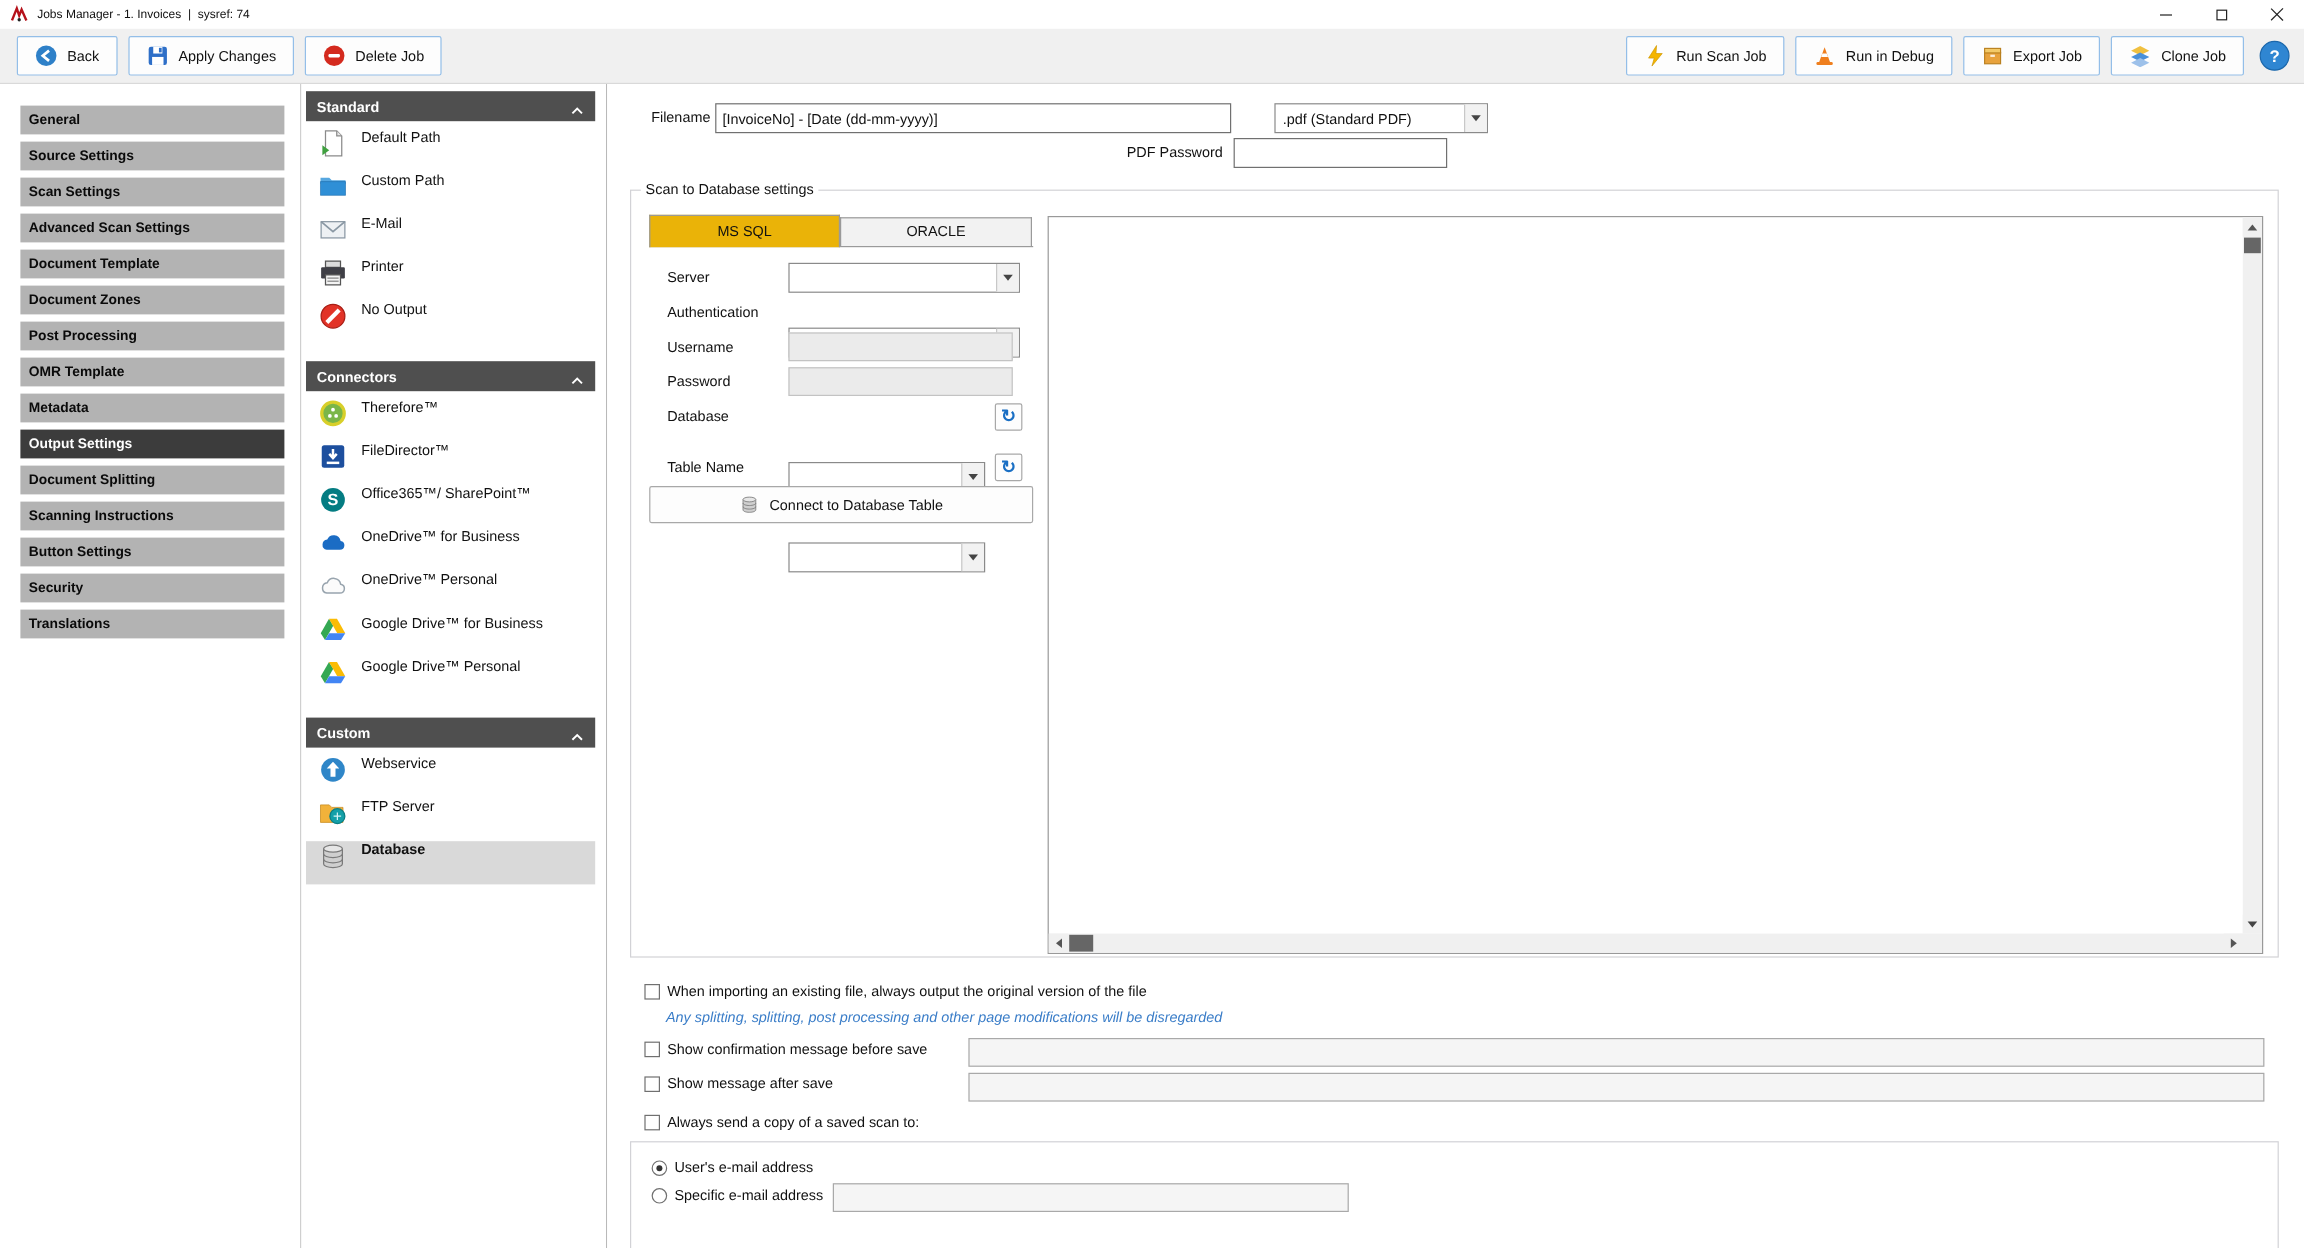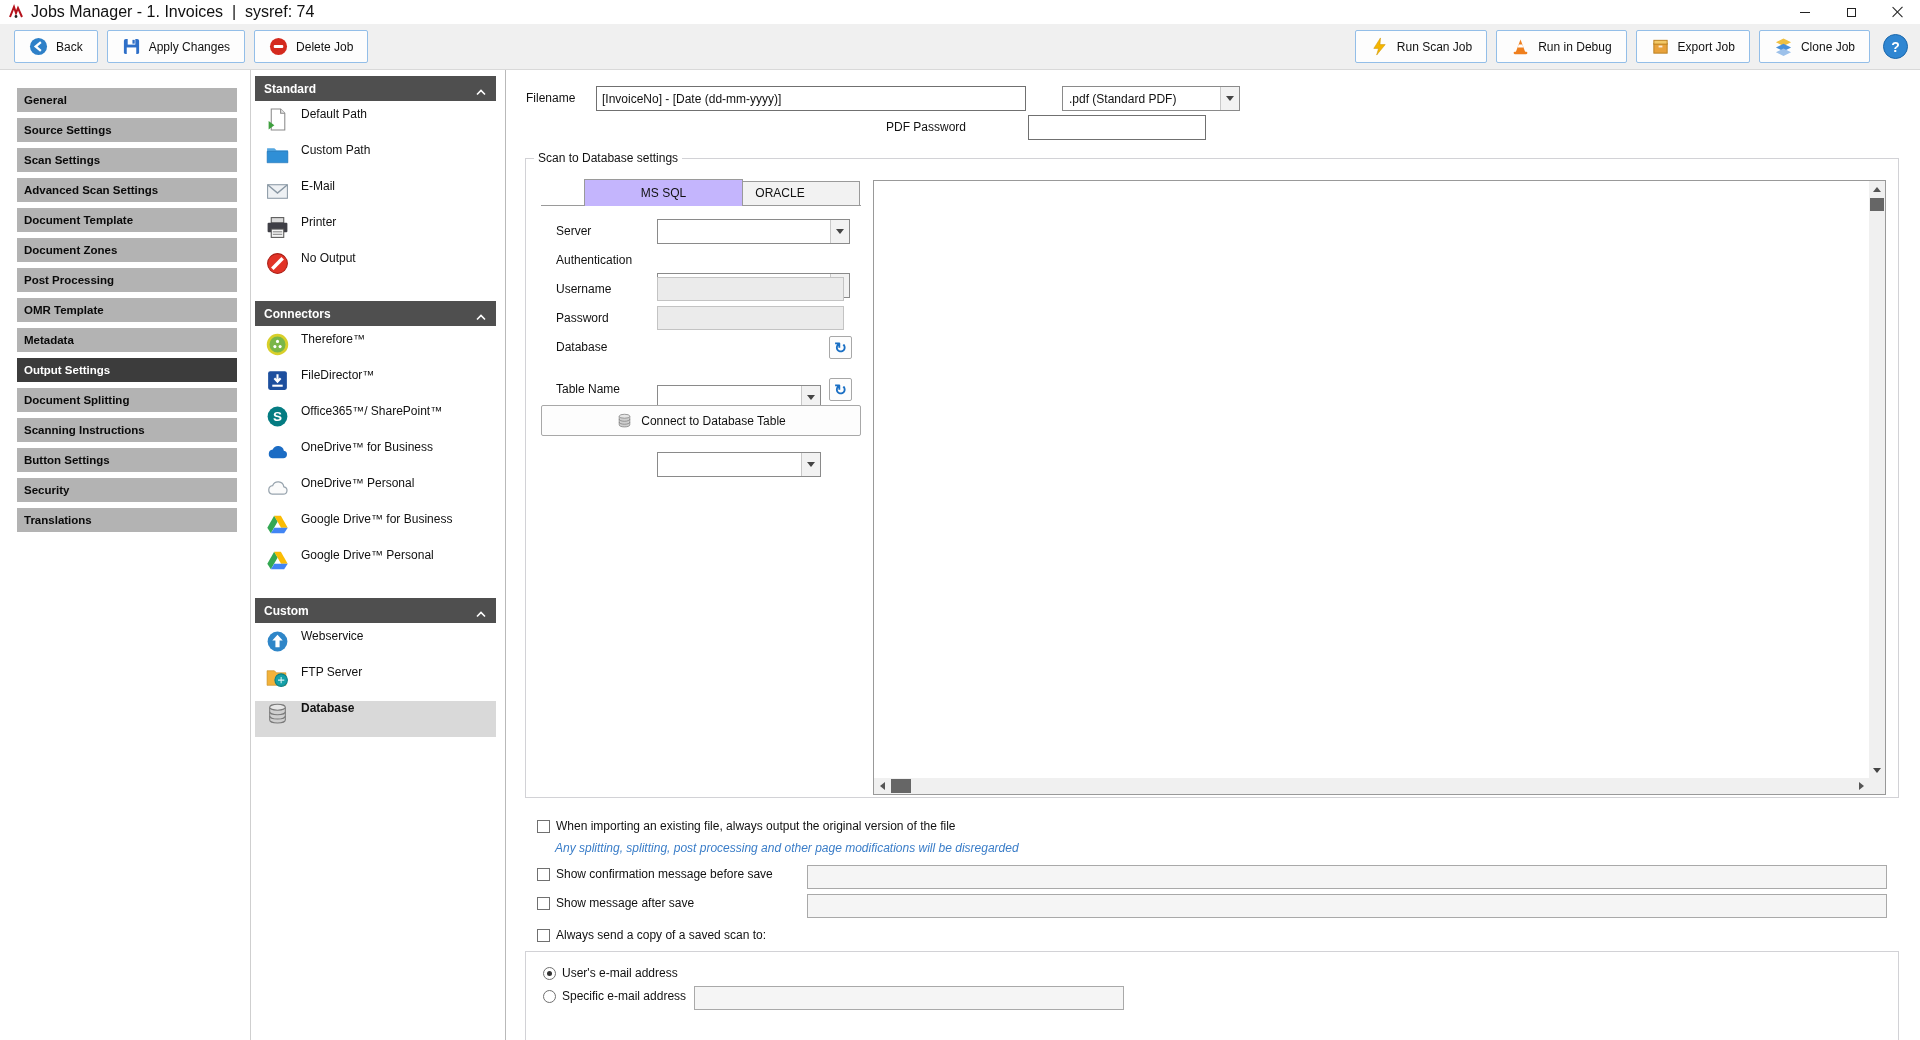--- a/index.html
+++ b/index.html
@@ -2,21 +2,21 @@
 <html><head>
 <meta charset="utf-8">
 <style>
   * { margin:0; padding:0; box-sizing:border-box; }
   html,body { width:1920px; height:1040px; overflow:hidden; background:#fff;
               font-family:"Liberation Sans", sans-serif; color:#111; }
 
   
   .titlebar { height:24px; display:flex; align-items:center; background:#fff; }
   .app-icon { width:16px; height:16px; margin:0 7px 0 8px; flex:0 0 auto; }
-  .win-title { font-size:16px; color:#111; white-space:pre; }
+  .win-title { font-size:10px; color:#111; white-space:pre; }
   .win-controls { margin-left:auto; display:flex; height:100%; }
   .win-btn { width:46px; height:24px; display:flex; align-items:center; justify-content:center; cursor:default; }
   .glyph-min { width:10px; height:1px; background:#222; }
   .glyph-max { width:9px; height:9px; border:1px solid #222; }
   .glyph-close { position:relative; width:12px; height:12px; }
   .glyph-close::before,.glyph-close::after { content:""; position:absolute; left:5.5px; top:-1px; width:1.3px; height:14px; background:#222; }
   .glyph-close::before { transform:rotate(45deg); }
   .glyph-close::after { transform:rotate(-45deg); }
 
   
@@ -43,40 +43,40 @@
   .out-item { height:36px; display:flex; align-items:flex-start; gap:11px; padding-left:10px; font-size:12px; }
   .out-item.selected { background:#d9d9d9; font-weight:bold; }
   .oicon { width:25px; height:25px; flex:0 0 auto; display:flex; }
   .oicon svg { width:25px; height:25px; }
   .group-gap { height:14px; }
 
   
   .main { position:relative; flex:1; background:#fff; font-size:12px; }
   .abs { position:absolute; }
   .lbl { line-height:25px; }
-  .r { text-align:left; }
+  .r { text-align:right; }
   .tfield { border:1px solid #707070; background:#fff; height:25px; font-size:12px;
             padding:0 5px; font-family:inherit; color:#111; }
   .tfield.light { background:#f5f5f5; border-color:#a9a9a9; height:24px; }
   .tfield.disabled { background:#ebebeb; border-color:#c3c3c3; height:24px; }
   .combo { border:1px solid #8a8a8a; background:#fff; height:25px; display:flex; align-items:center;
            position:relative; padding-left:6px; font-size:12px; }
   .combo .arrow-zone { position:absolute; right:0; top:0; width:19px; height:100%;
                        background:#f2f2f2; border-left:1px solid #c8c8c8;
                        display:flex; align-items:center; justify-content:center; }
   .tri-down { width:0; height:0; border-left:4px solid transparent; border-right:4px solid transparent; border-top:5px solid #444; }
   .tri-up2 { width:0; height:0; border-left:4px solid transparent; border-right:4px solid transparent; border-bottom:5px solid #555; }
   .tri-left { width:0; height:0; border-top:4px solid transparent; border-bottom:4px solid transparent; border-right:5px solid #555; }
   .tri-right { width:0; height:0; border-top:4px solid transparent; border-bottom:4px solid transparent; border-left:5px solid #555; }
 
   .groupbox { position:absolute; border:1px solid #d2d2d6; }
   .groupbox .legend { position:absolute; top:-8px; left:8px; background:#fff; padding:0 4px; font-size:12px; }
 
   .tab { position:absolute; text-align:center; font-size:12px; border:1px solid #9a9a9a; border-bottom:none; }
-  .tab.active { background:#c4b5fd; z-index:2; line-height:27px;margin-left:43px; }
+  .tab.active { background:#eab308; z-index:2; line-height:27px; }
   .tab.inactive { background:#f2f2f2; z-index:0; line-height:23px; }
   .tabline { position:absolute; height:1px; background:#9a9a9a; z-index:1; }
 
   .refresh-btn { position:absolute; width:23px; height:23px; border:1px solid #a8a8a8; background:#fdfdfd;
                  color:#1a6fc4; font-weight:bold; font-size:15px; line-height:21px; text-align:center; border-radius:2px; }
   .connect-btn { position:absolute; border:1px solid #a8a8a8; background:#fdfdfd; border-radius:2px;
                  display:flex; align-items:center; justify-content:center; gap:8px; font-size:12px; }
   .connect-btn svg { width:17px; height:17px; }
 
   .scrollpanel { position:absolute; border:1px solid #999; background:#fff; }

